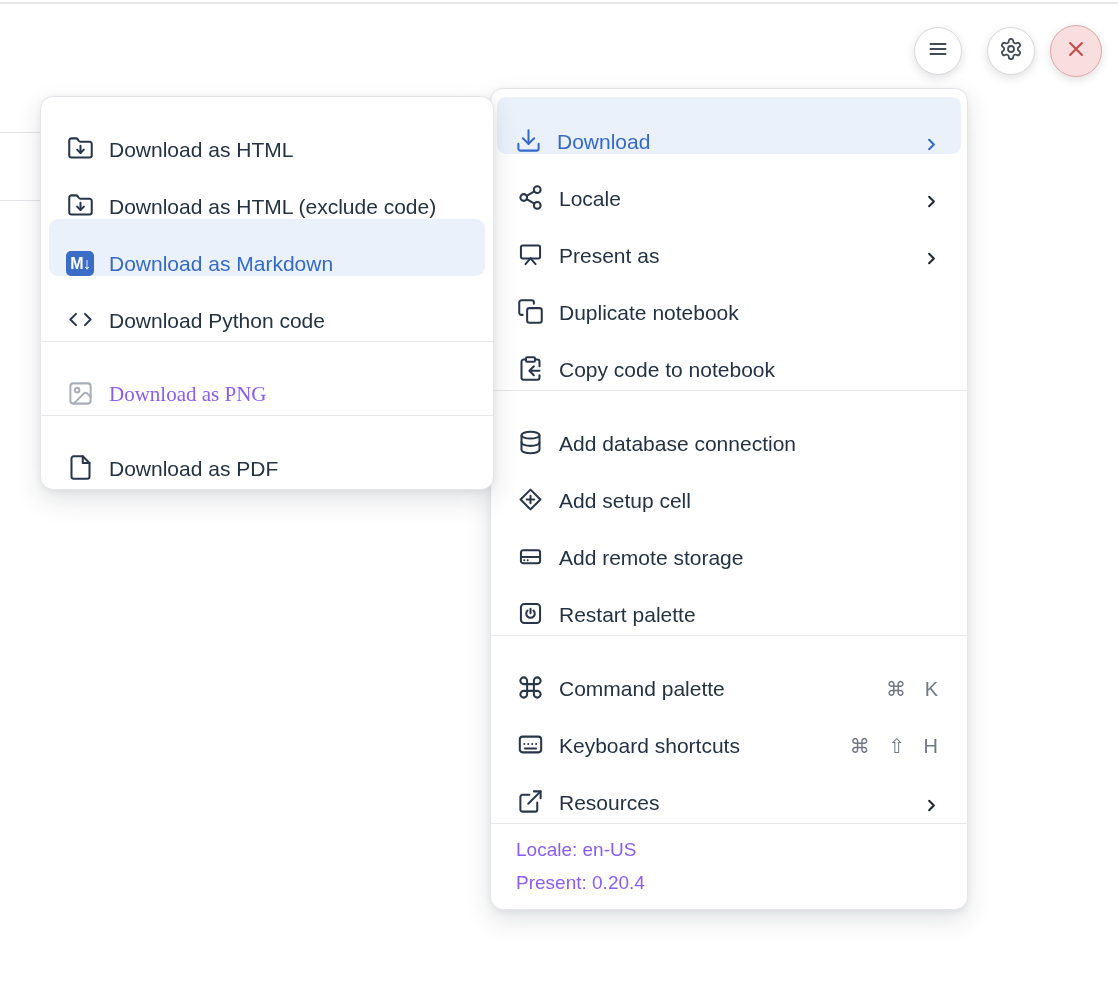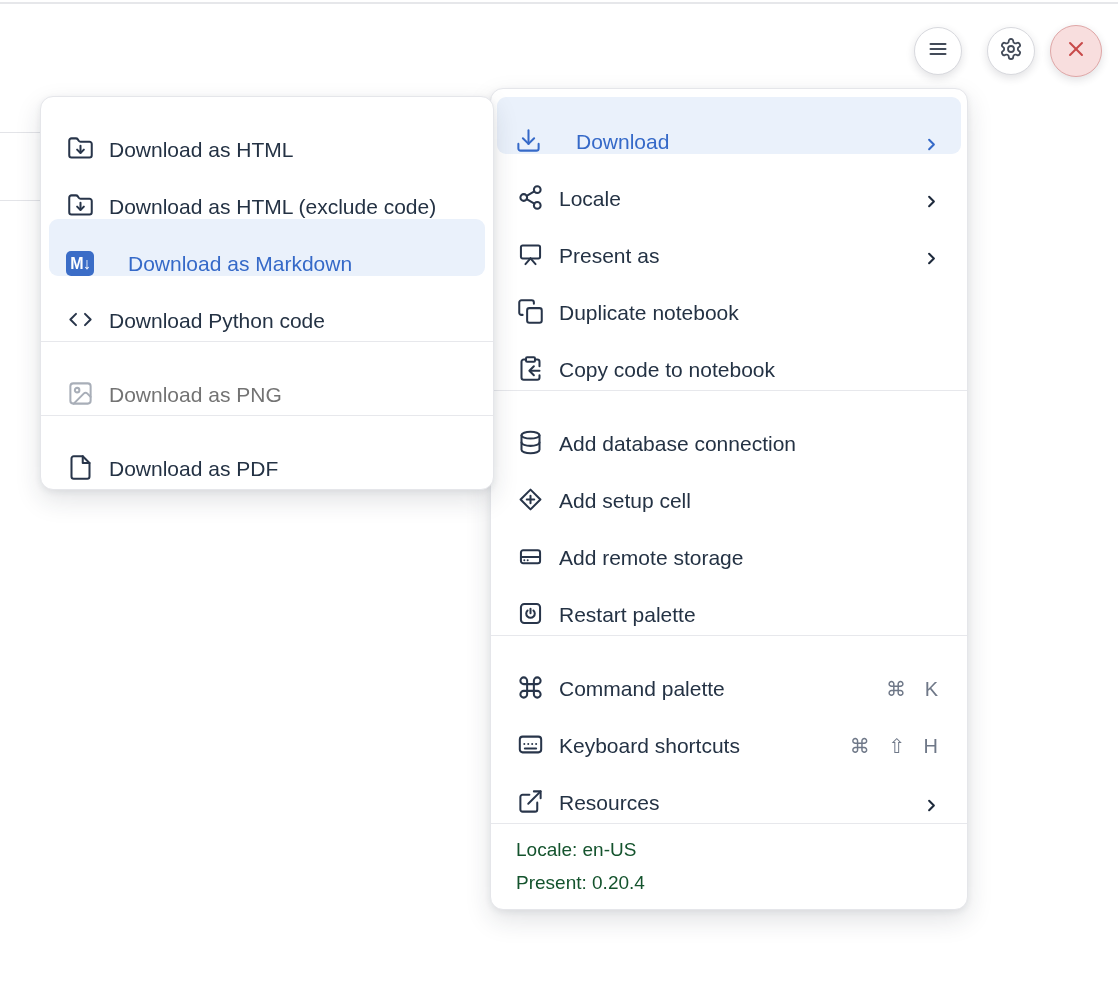--- a/index.html
+++ b/index.html
@@ -32,40 +32,40 @@
 
   .mi { height:57px; display:flex; align-items:flex-end; padding:0 26px 0 25px;
     color:#243244; font-size:21px; cursor:pointer; }
   .mi .ic { flex:none; width:28px; display:flex; align-items:center; justify-content:center;
     margin-right:15px; color:#28354A; }
   .mi .ic svg { width:27px; height:27px; }
   .mi .lbl { white-space:nowrap; }
   .mi .right { margin-left:auto; display:flex; align-items:center; }
 
   .mi.active { margin:0 8px; padding:0 18px 0 17px; border-radius:9px;
-    background:#EAF1FB; color:#3569C8;gap:19px; }
+    background:#EAF1FB; color:#3569C8; }
   .mainmenu .mi.active { margin:0 6px; padding:0 20px 0 17px; }
   .mi.active .ic { color:#3569C8; }
-  .mi.disabled { color:#737373; cursor:default; }
+  .mi.disabled { color:#8b5cf6; cursor:default;font-family:Liberation Serif, serif; }
   .mi.disabled .ic { color:#A8AEB8; }
 
   .md-badge { width:33px; height:25px; border-radius:5px; background:#3B6DC7; color:#fff;
     font-size:16px; font-weight:bold; display:flex; align-items:center; justify-content:center;
     letter-spacing:-1px; }
 
   .chev svg { width:19px; height:19px; stroke-width:2.6 !important; }
   .mainmenu .mi .chev { color:#1E2A3C; }
   .mainmenu .mi.active .chev { color:#3569C8; }
 
   .shortcut { color:#6F7888; font-size:20px; letter-spacing:3px; word-spacing:7px; white-space:nowrap; }
 
   .sep { height:1px; background:#E7E8EC; margin:8px 0; }
 
   .menu-footer { border-top:1px solid #E7E8EC; margin-top:8px; padding:9px 25px 10px 25px;
-    color:#14532d; font-size:19px; }
+    color:#8b5cf6; font-size:19px; }
   .menu-footer div { line-height:33px; }
 
   svg.lucide { fill:none; stroke:currentColor; stroke-width:1.8; stroke-linecap:round; stroke-linejoin:round; }
 </style>
 </head>
 <body>
 
 <svg width="0" height="0" style="position:absolute">
   <defs>
     <symbol id="i-folder-down" viewBox="0 0 24 24">

